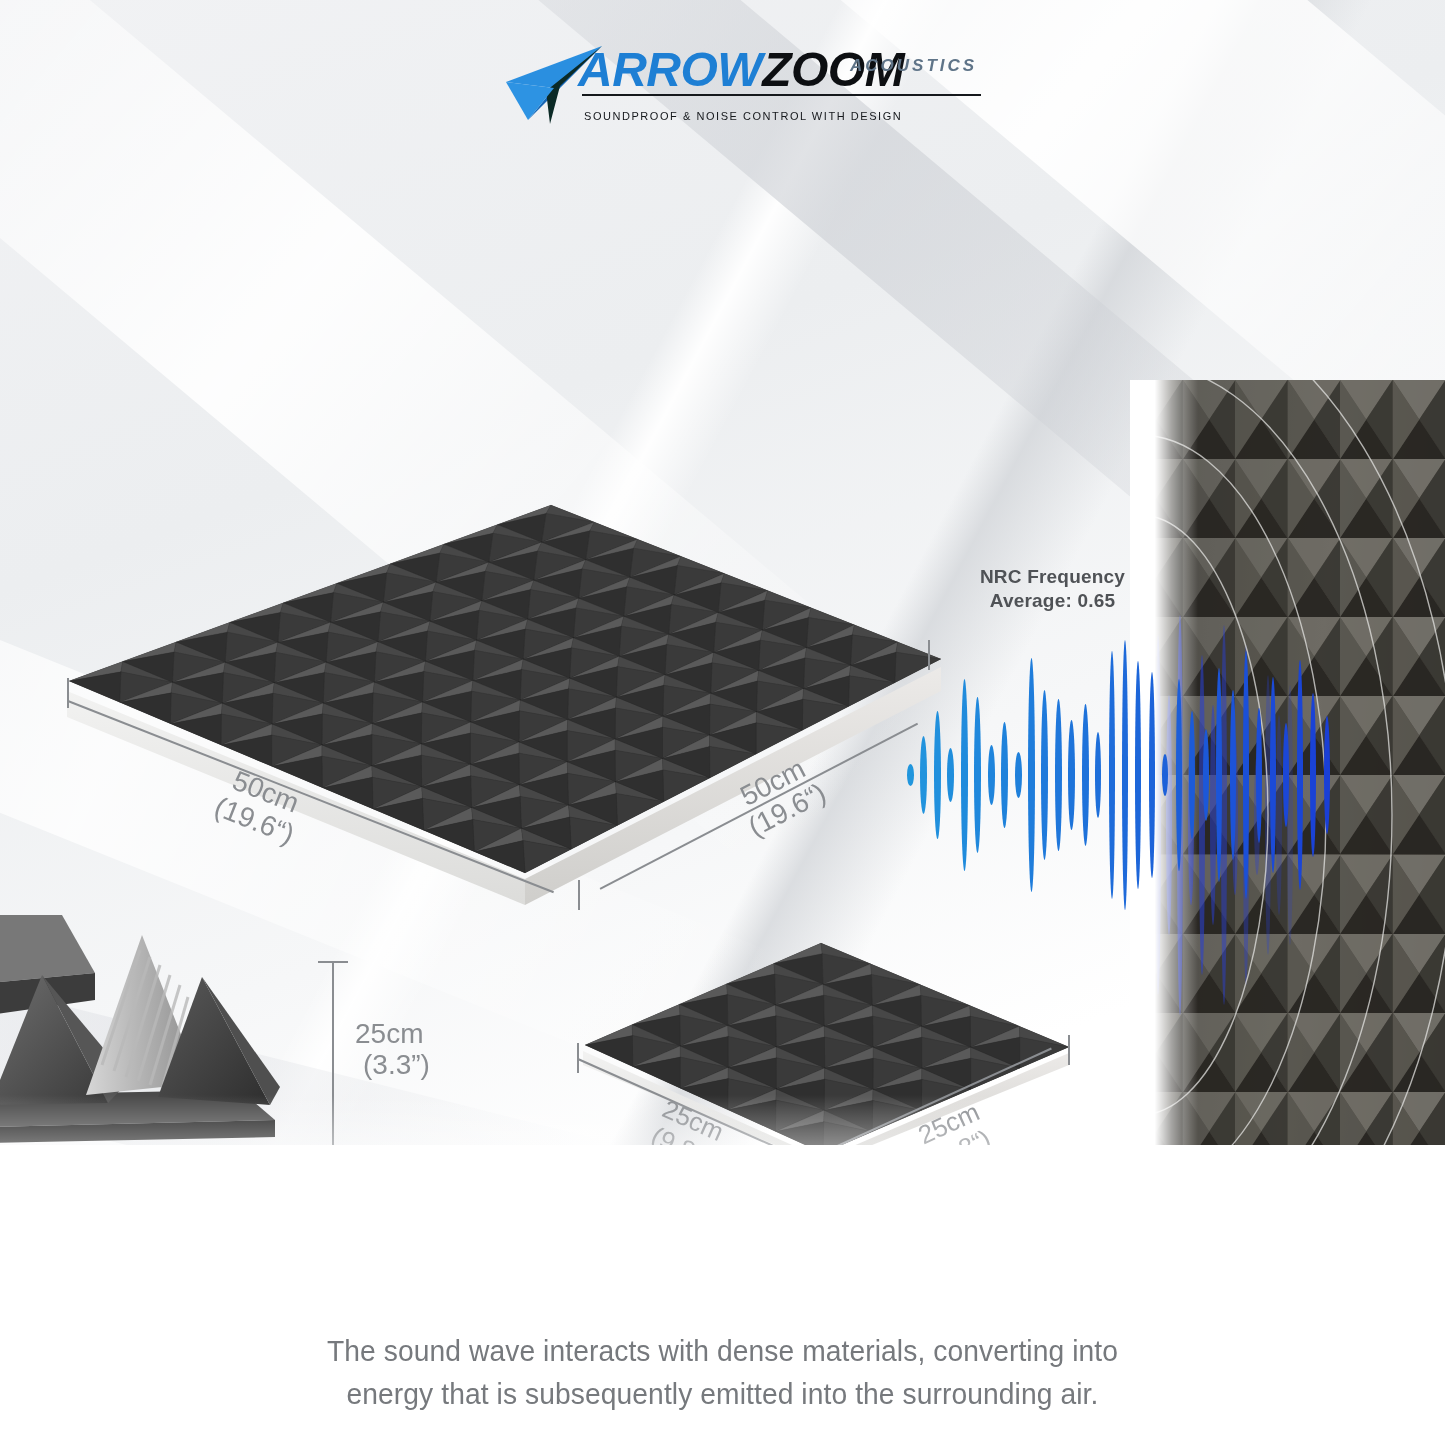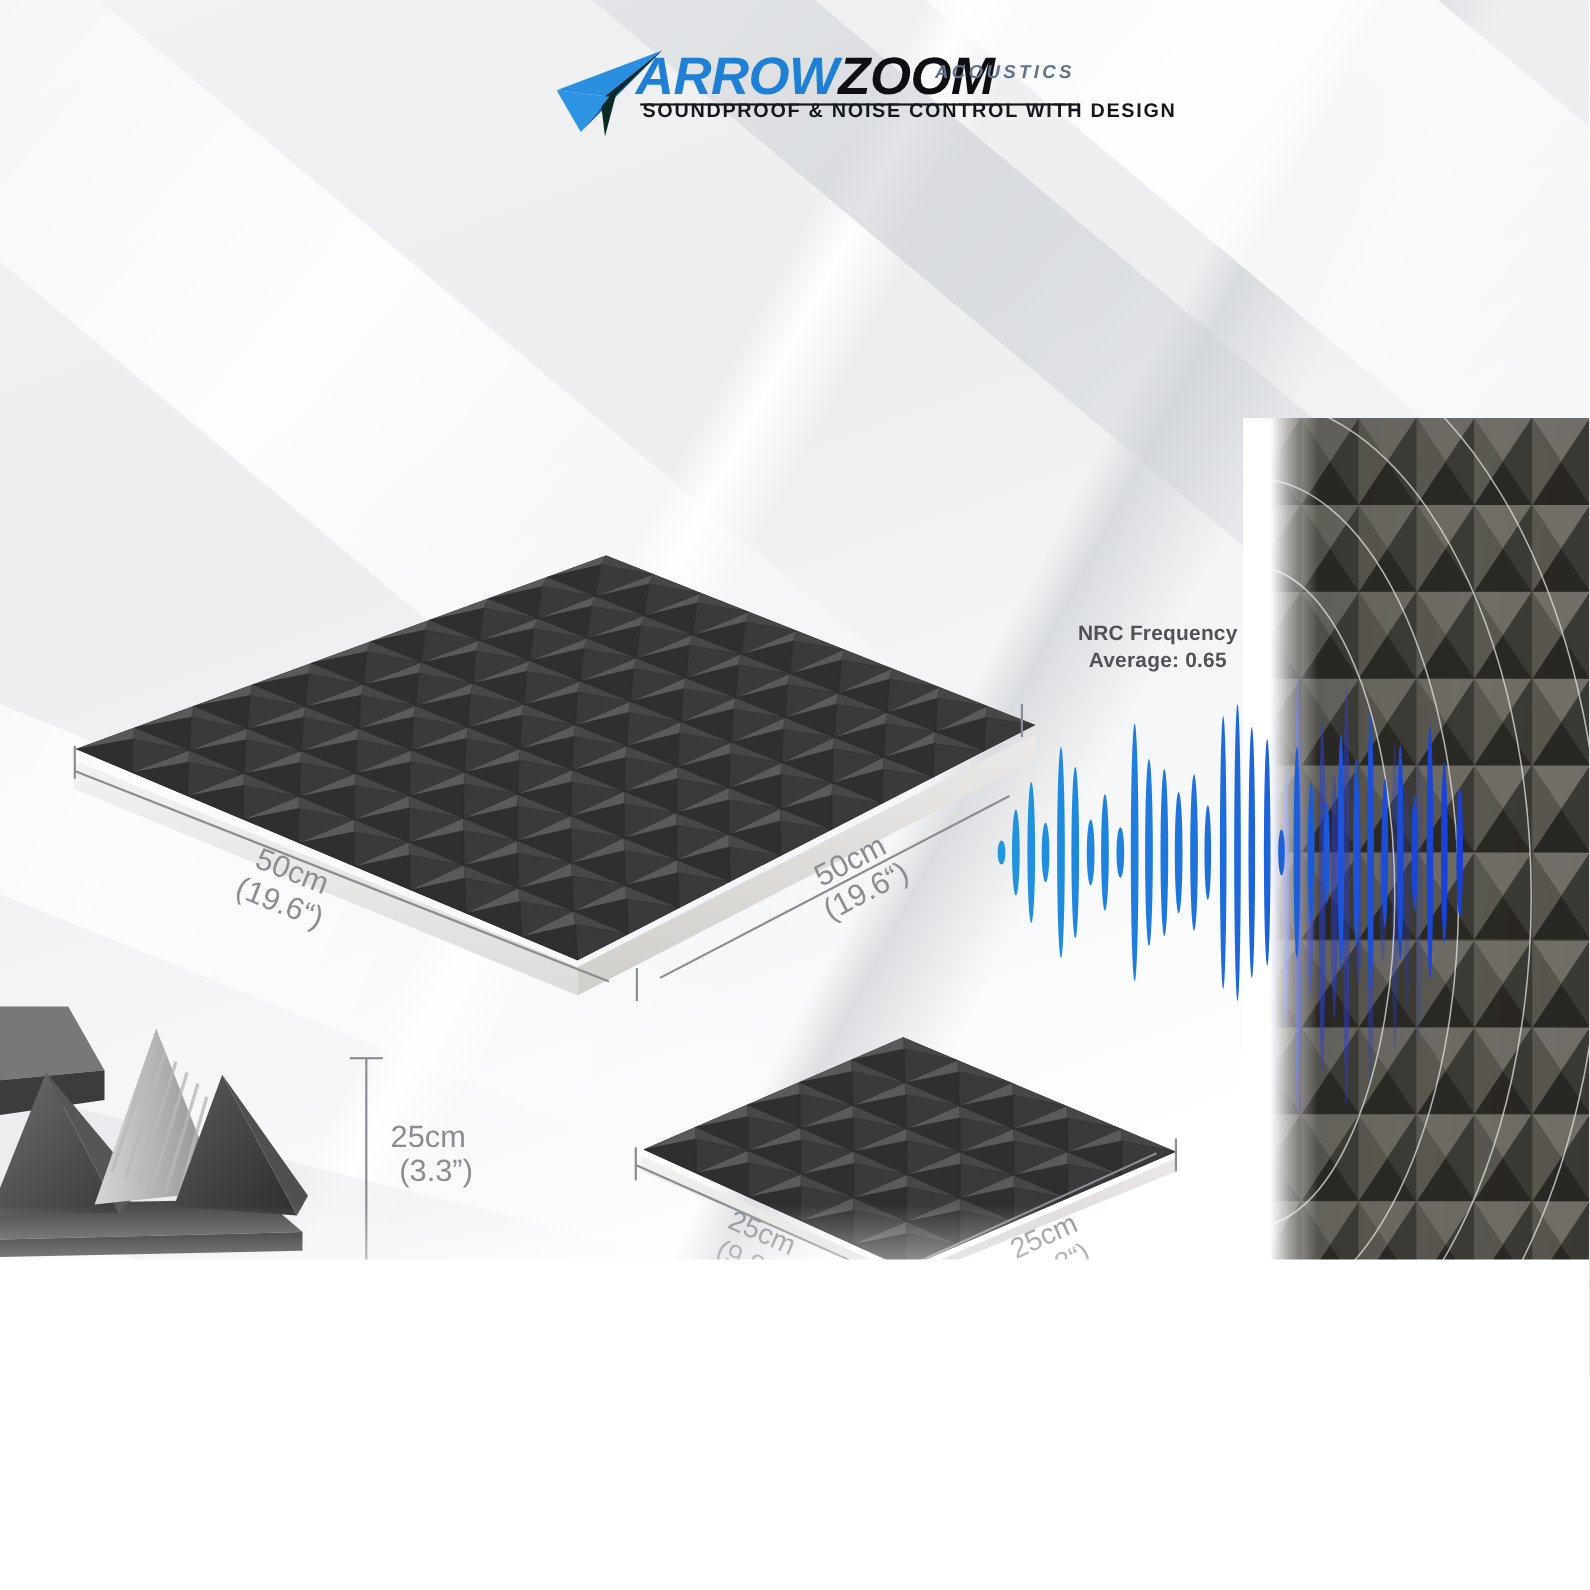--- a/index.html
+++ b/index.html
@@ -39,21 +39,21 @@
   
   .logo{position:absolute;left:498px;top:44px;width:500px;height:82px;}
   .logo svg{display:block;}
   .logo-wordmark{position:absolute;left:80px;top:2px;font-size:48px;font-weight:bold;
      font-style:italic;letter-spacing:-.5px;line-height:1;}
   .w-arrow{color:#1e7fd4;}
   .w-zoom{color:#0d0f12;}
   .logo-acoustics{position:absolute;left:352px;top:12px;font-size:17px;letter-spacing:3px;
      font-style:italic;font-weight:bold;color:#5f7488;}
   .logo-rule{position:absolute;left:84px;top:50px;width:399px;height:2px;background:#15181c;}
-  .logo-tag{position:absolute;left:86px;top:46px;font-size:18px;font-weight:bold;
+  .logo-tag{position:absolute;left:86px;top:66px;font-size:11px;font-weight:normal;
      letter-spacing:1.55px;color:#15181c;white-space:nowrap;}
 
   
   .headline{position:absolute;left:63px;top:160px;}
   .h-line1{font-family:"Liberation Sans Narrow","Liberation Sans",sans-serif;
     font-size:78px;line-height:.92;letter-spacing:1px;color:#7b7f84;
     transform:scaleX(.78);transform-origin:left top;white-space:nowrap;}
   .h-line2{font-family:"Liberation Sans Narrow","Liberation Sans",sans-serif;
     font-size:96px;line-height:.95;letter-spacing:0px;color:#77797d;font-weight:bold;
     transform:scaleX(.80);transform-origin:left top;white-space:nowrap;margin-top:6px;}
@@ -1150,14 +1150,18 @@
       <span style="left: 364.812px; width: 6px; height: 195.395px; margin-bottom: -97.6974px; background: rgb(27, 74, 215);"></span>
       <span style="left: 378.25px; width: 6px; height: 103.026px; margin-bottom: -51.5132px; background: rgb(27, 71, 215);"></span>
       <span style="left: 391.688px; width: 6px; height: 230.921px; margin-bottom: -115.461px; background: rgb(26, 69, 214);"></span>
       <span style="left: 405.125px; width: 6px; height: 163.421px; margin-bottom: -81.7105px; background: rgb(26, 66, 214);"></span>
       <span style="left: 418.562px; width: 6px; height: 117.237px; margin-bottom: -58.6184px; background: rgb(26, 63, 214);"></span>
     </div>
 
   <div class="bottomwhite2"></div>
   <div class="bottomwhite"></div>
 
+  <div class="caption">
+    <div>The sound wave interacts with dense materials, converting into</div>
+    <div>energy that is subsequently emitted into the surrounding air.</div>
+  </div>
 
 </div>
 
 </body></html>

